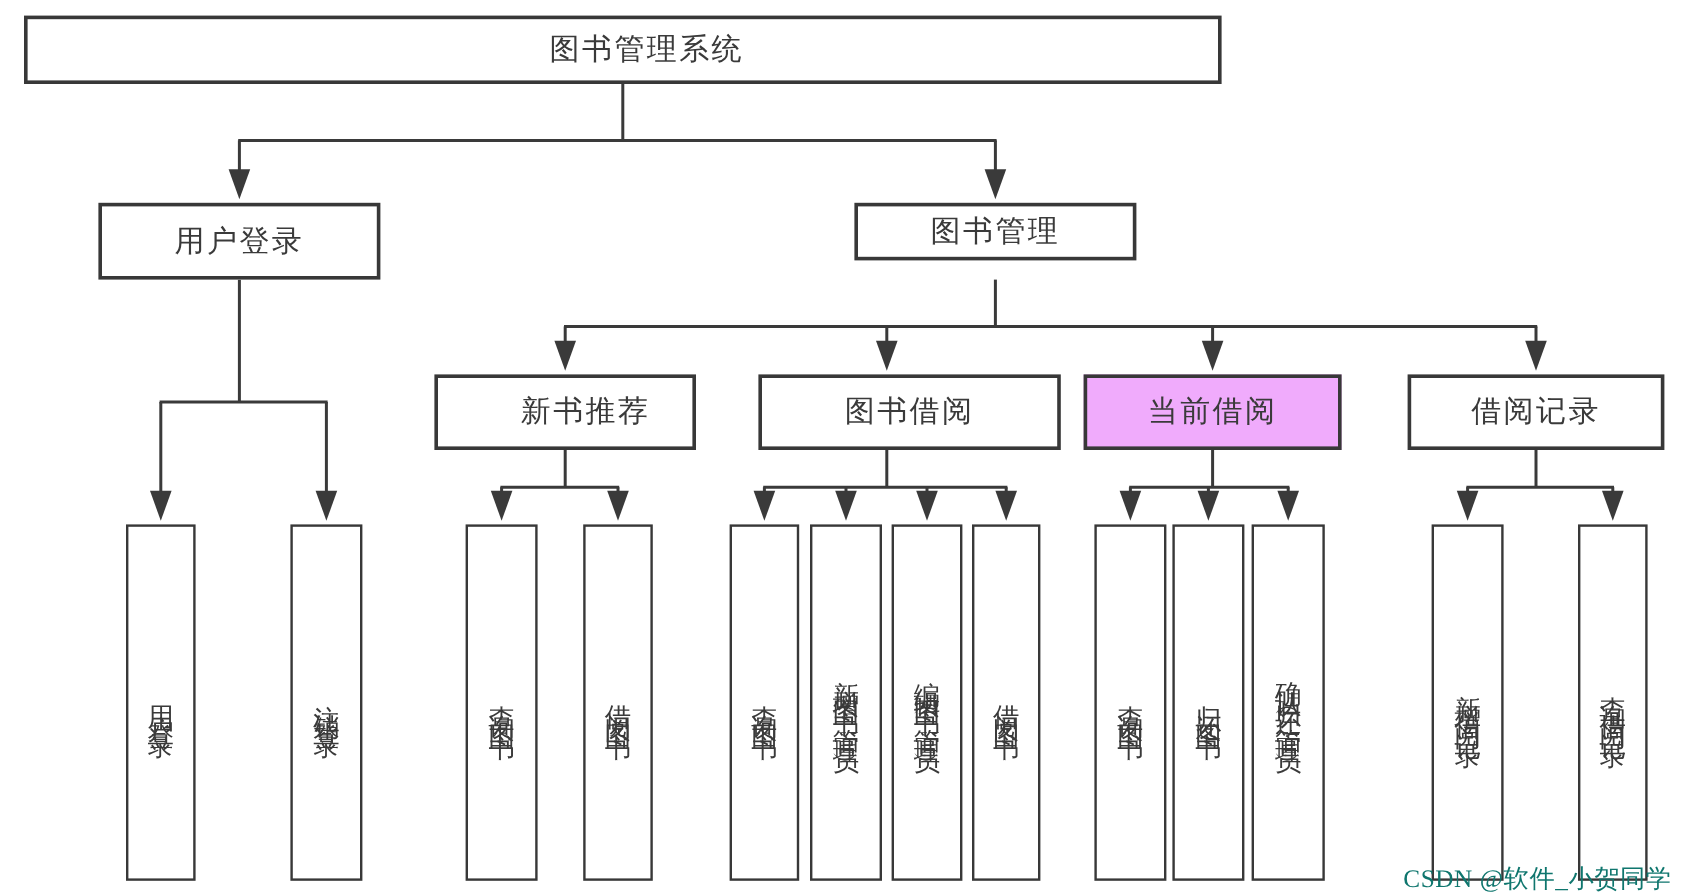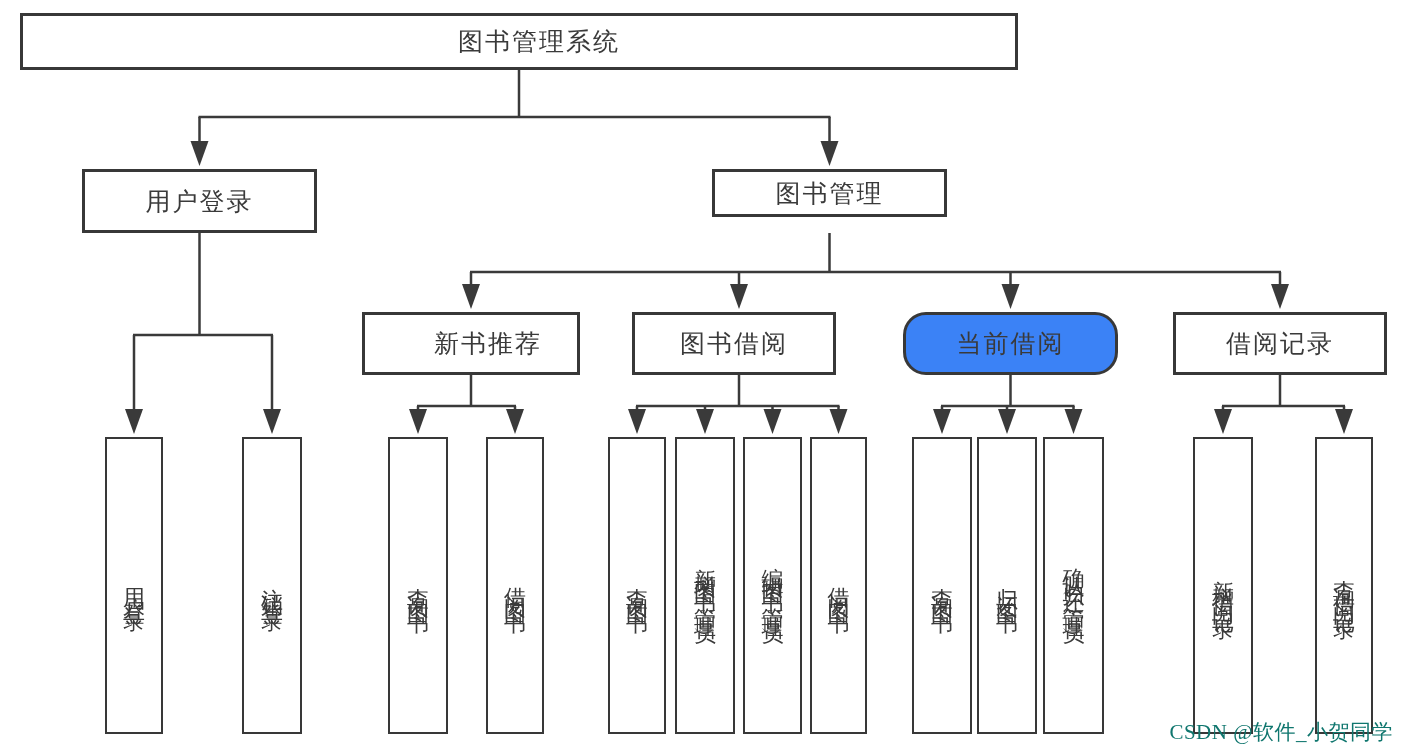--- a/index.html
+++ b/index.html
@@ -123,24 +123,24 @@
     </div>
     <div class="node" style="left: 82px; top: 169px; width: 235px; height: 64px; border-color: rgb(56, 56, 56); background: rgb(255, 255, 255);">
       <span class="label" style="color: rgb(58, 58, 58);">用户登录</span>
     </div>
     <div class="node" style="left: 712px; top: 169px; width: 235px; height: 48px; border-color: rgb(56, 56, 56); background: rgb(255, 255, 255);">
       <span class="label" style="color: rgb(58, 58, 58);">图书管理</span>
     </div>
     <div class="node" style="left: 362px; top: 312px; width: 218px; height: 63px; border-color: rgb(56, 56, 56); background: rgb(255, 255, 255); padding-left: 34px;">
       <span class="label" style="color: rgb(58, 58, 58);">新书推荐</span>
     </div>
-    <div class="node" style="left: 632px; top: 312px; width: 204px; height: 63px; border-color: rgb(56, 56, 56); background: rgb(255, 255, 255);">
+    <div class="node" style="left: 632px; top: 312px; width: 252px; height: 63px; border-color: rgb(56, 56, 56); background: rgb(255, 255, 255);">
       <span class="label" style="color: rgb(58, 58, 58);">图书借阅</span>
     </div>
-    <div class="node" style="left: 903px; top: 312px; width: 215px; height: 63px; border-color: rgb(56, 56, 56); background: #3b82f6; border-radius: 23px;">
+    <div class="node" style="left: 903px; top: 312px; width: 215px; height: 63px; border-color: rgb(56, 56, 56); background: #f0abfc;">
       <span class="label" style="color: rgb(58, 58, 58);">当前借阅</span>
     </div>
     <div class="node" style="left: 1173px; top: 312px; width: 214px; height: 63px; border-color: rgb(56, 56, 56); background: rgb(255, 255, 255);">
       <span class="label" style="color: rgb(58, 58, 58);">借阅记录</span>
     </div>
     <div class="node vertical" style="left: 105px; top: 437px; width: 58px; height: 297px; border-color: rgb(56, 56, 56); background: rgb(255, 255, 255);">
       <span class="label" style="color: rgb(58, 58, 58);">用户登录</span>
     </div>
     <div class="node vertical" style="left: 242px; top: 437px; width: 60px; height: 297px; border-color: rgb(56, 56, 56); background: rgb(255, 255, 255);">
       <span class="label" style="color: rgb(58, 58, 58);">注销登录</span>

